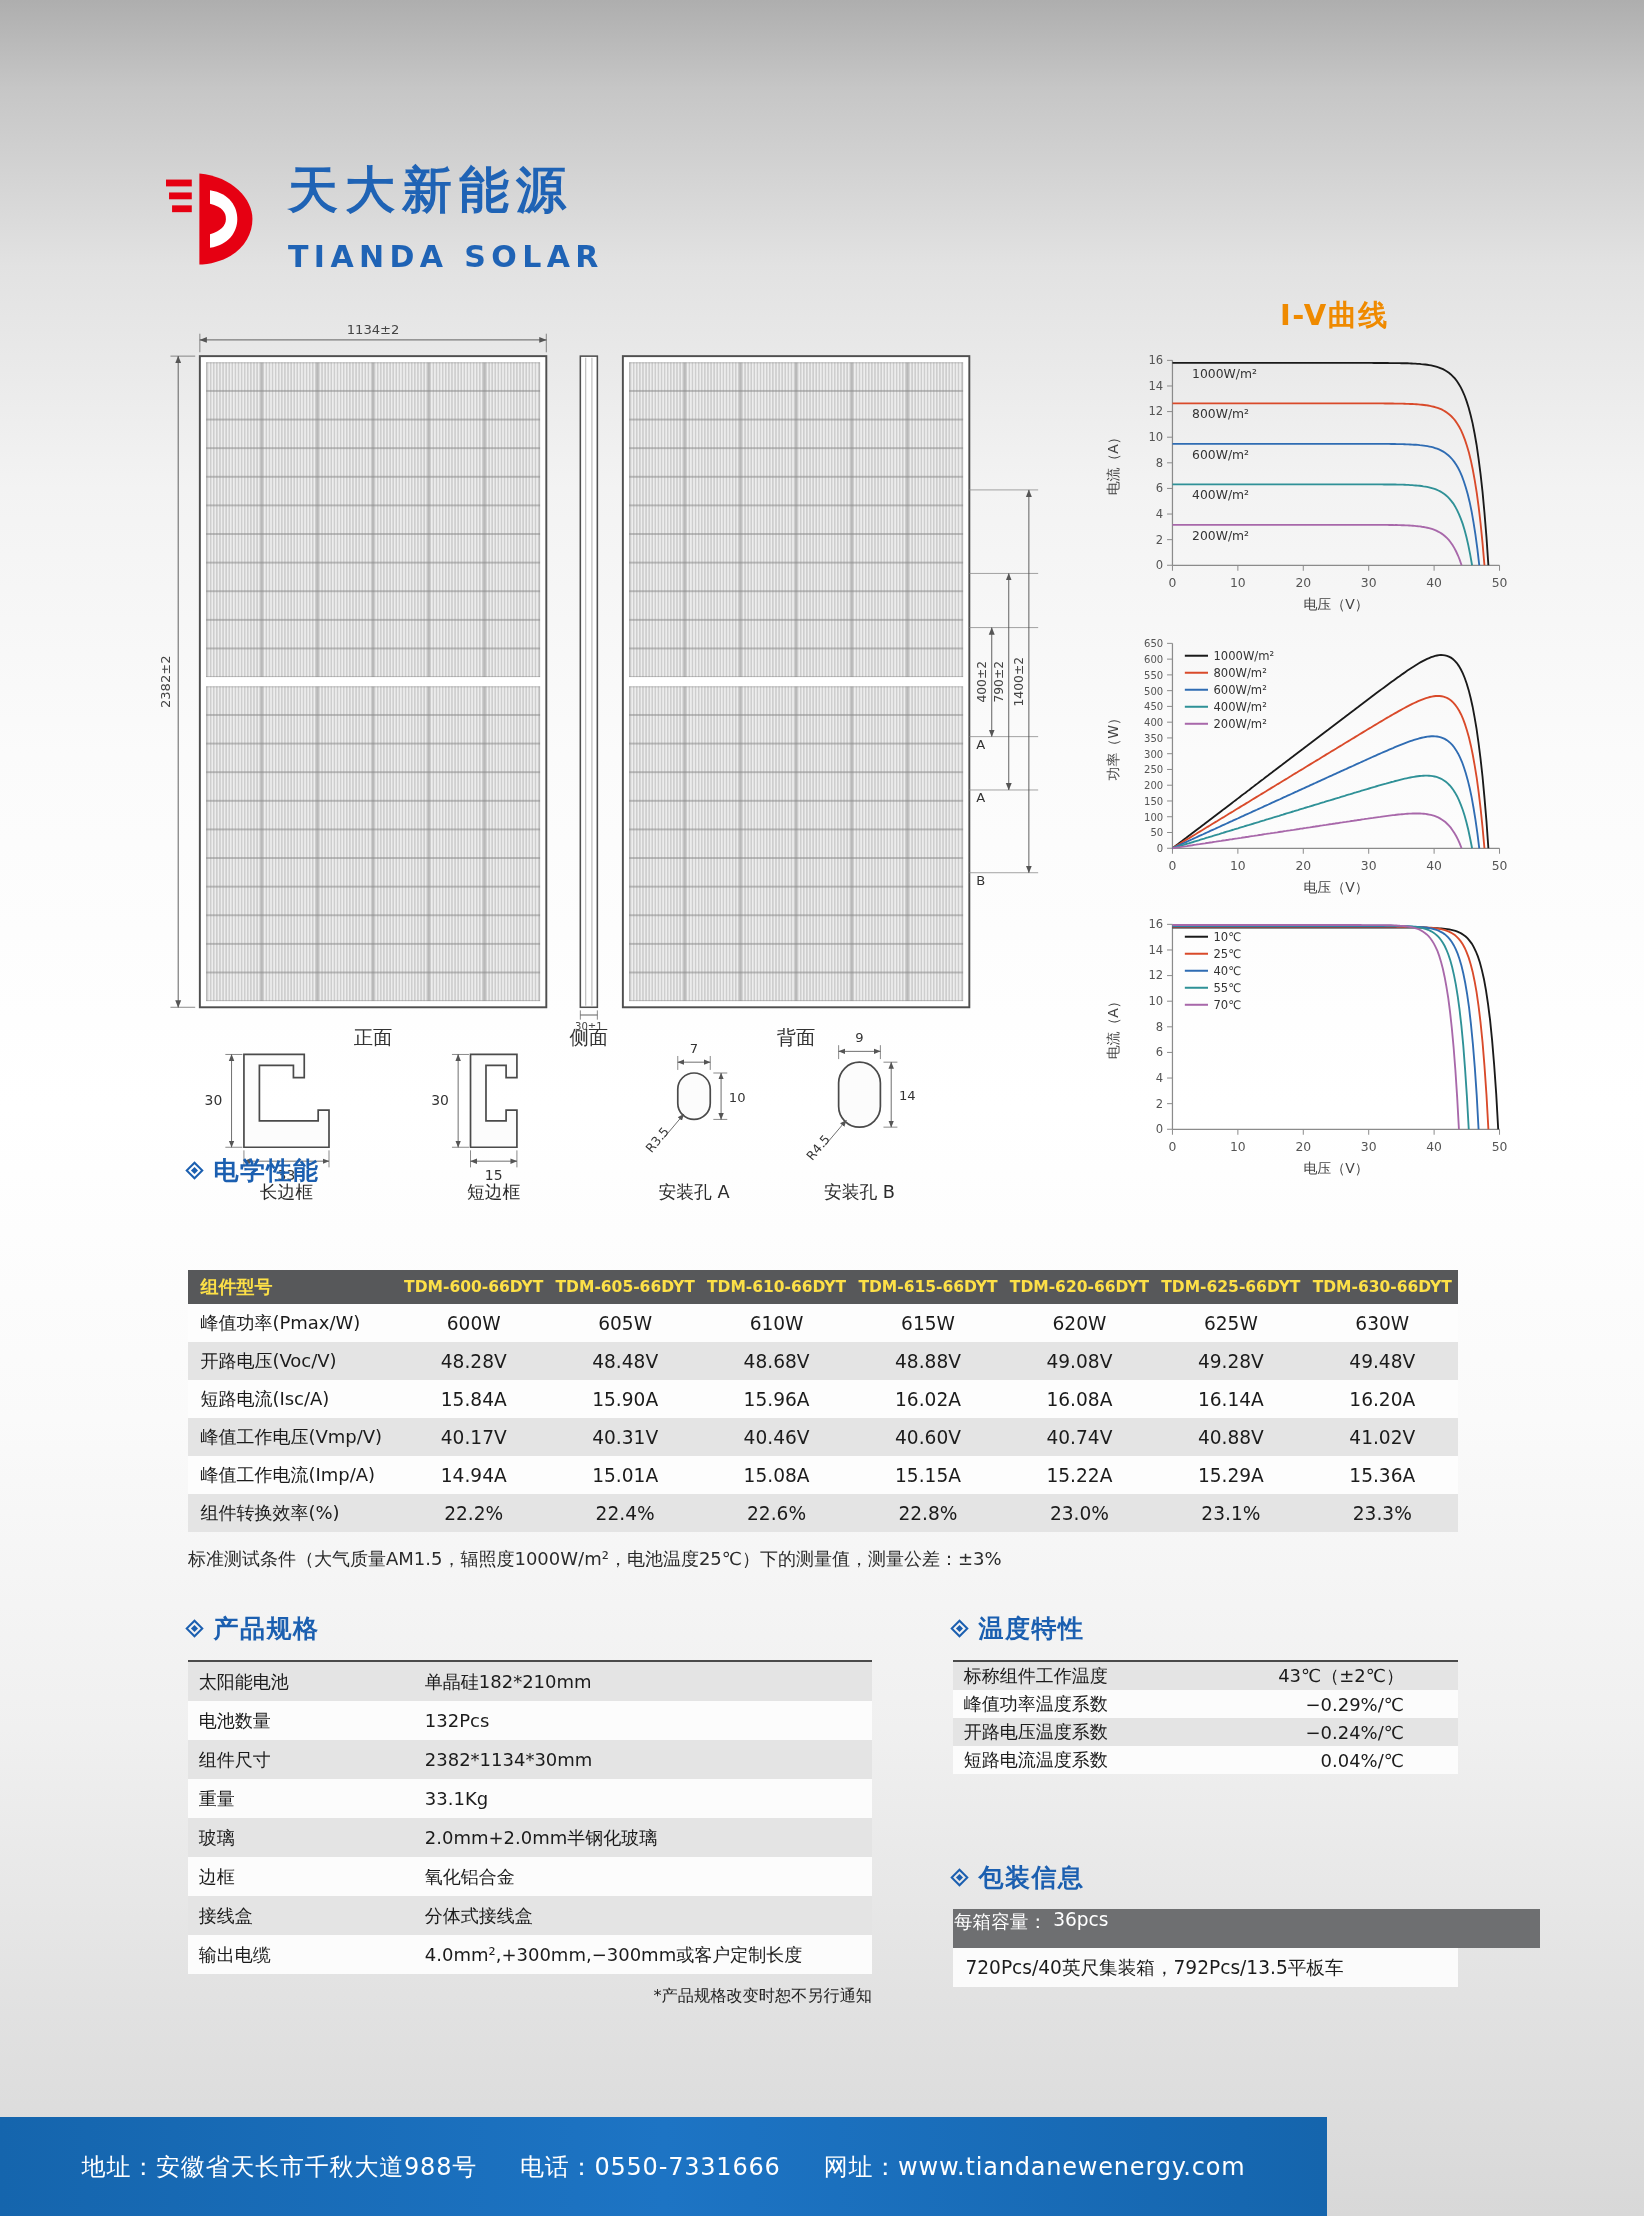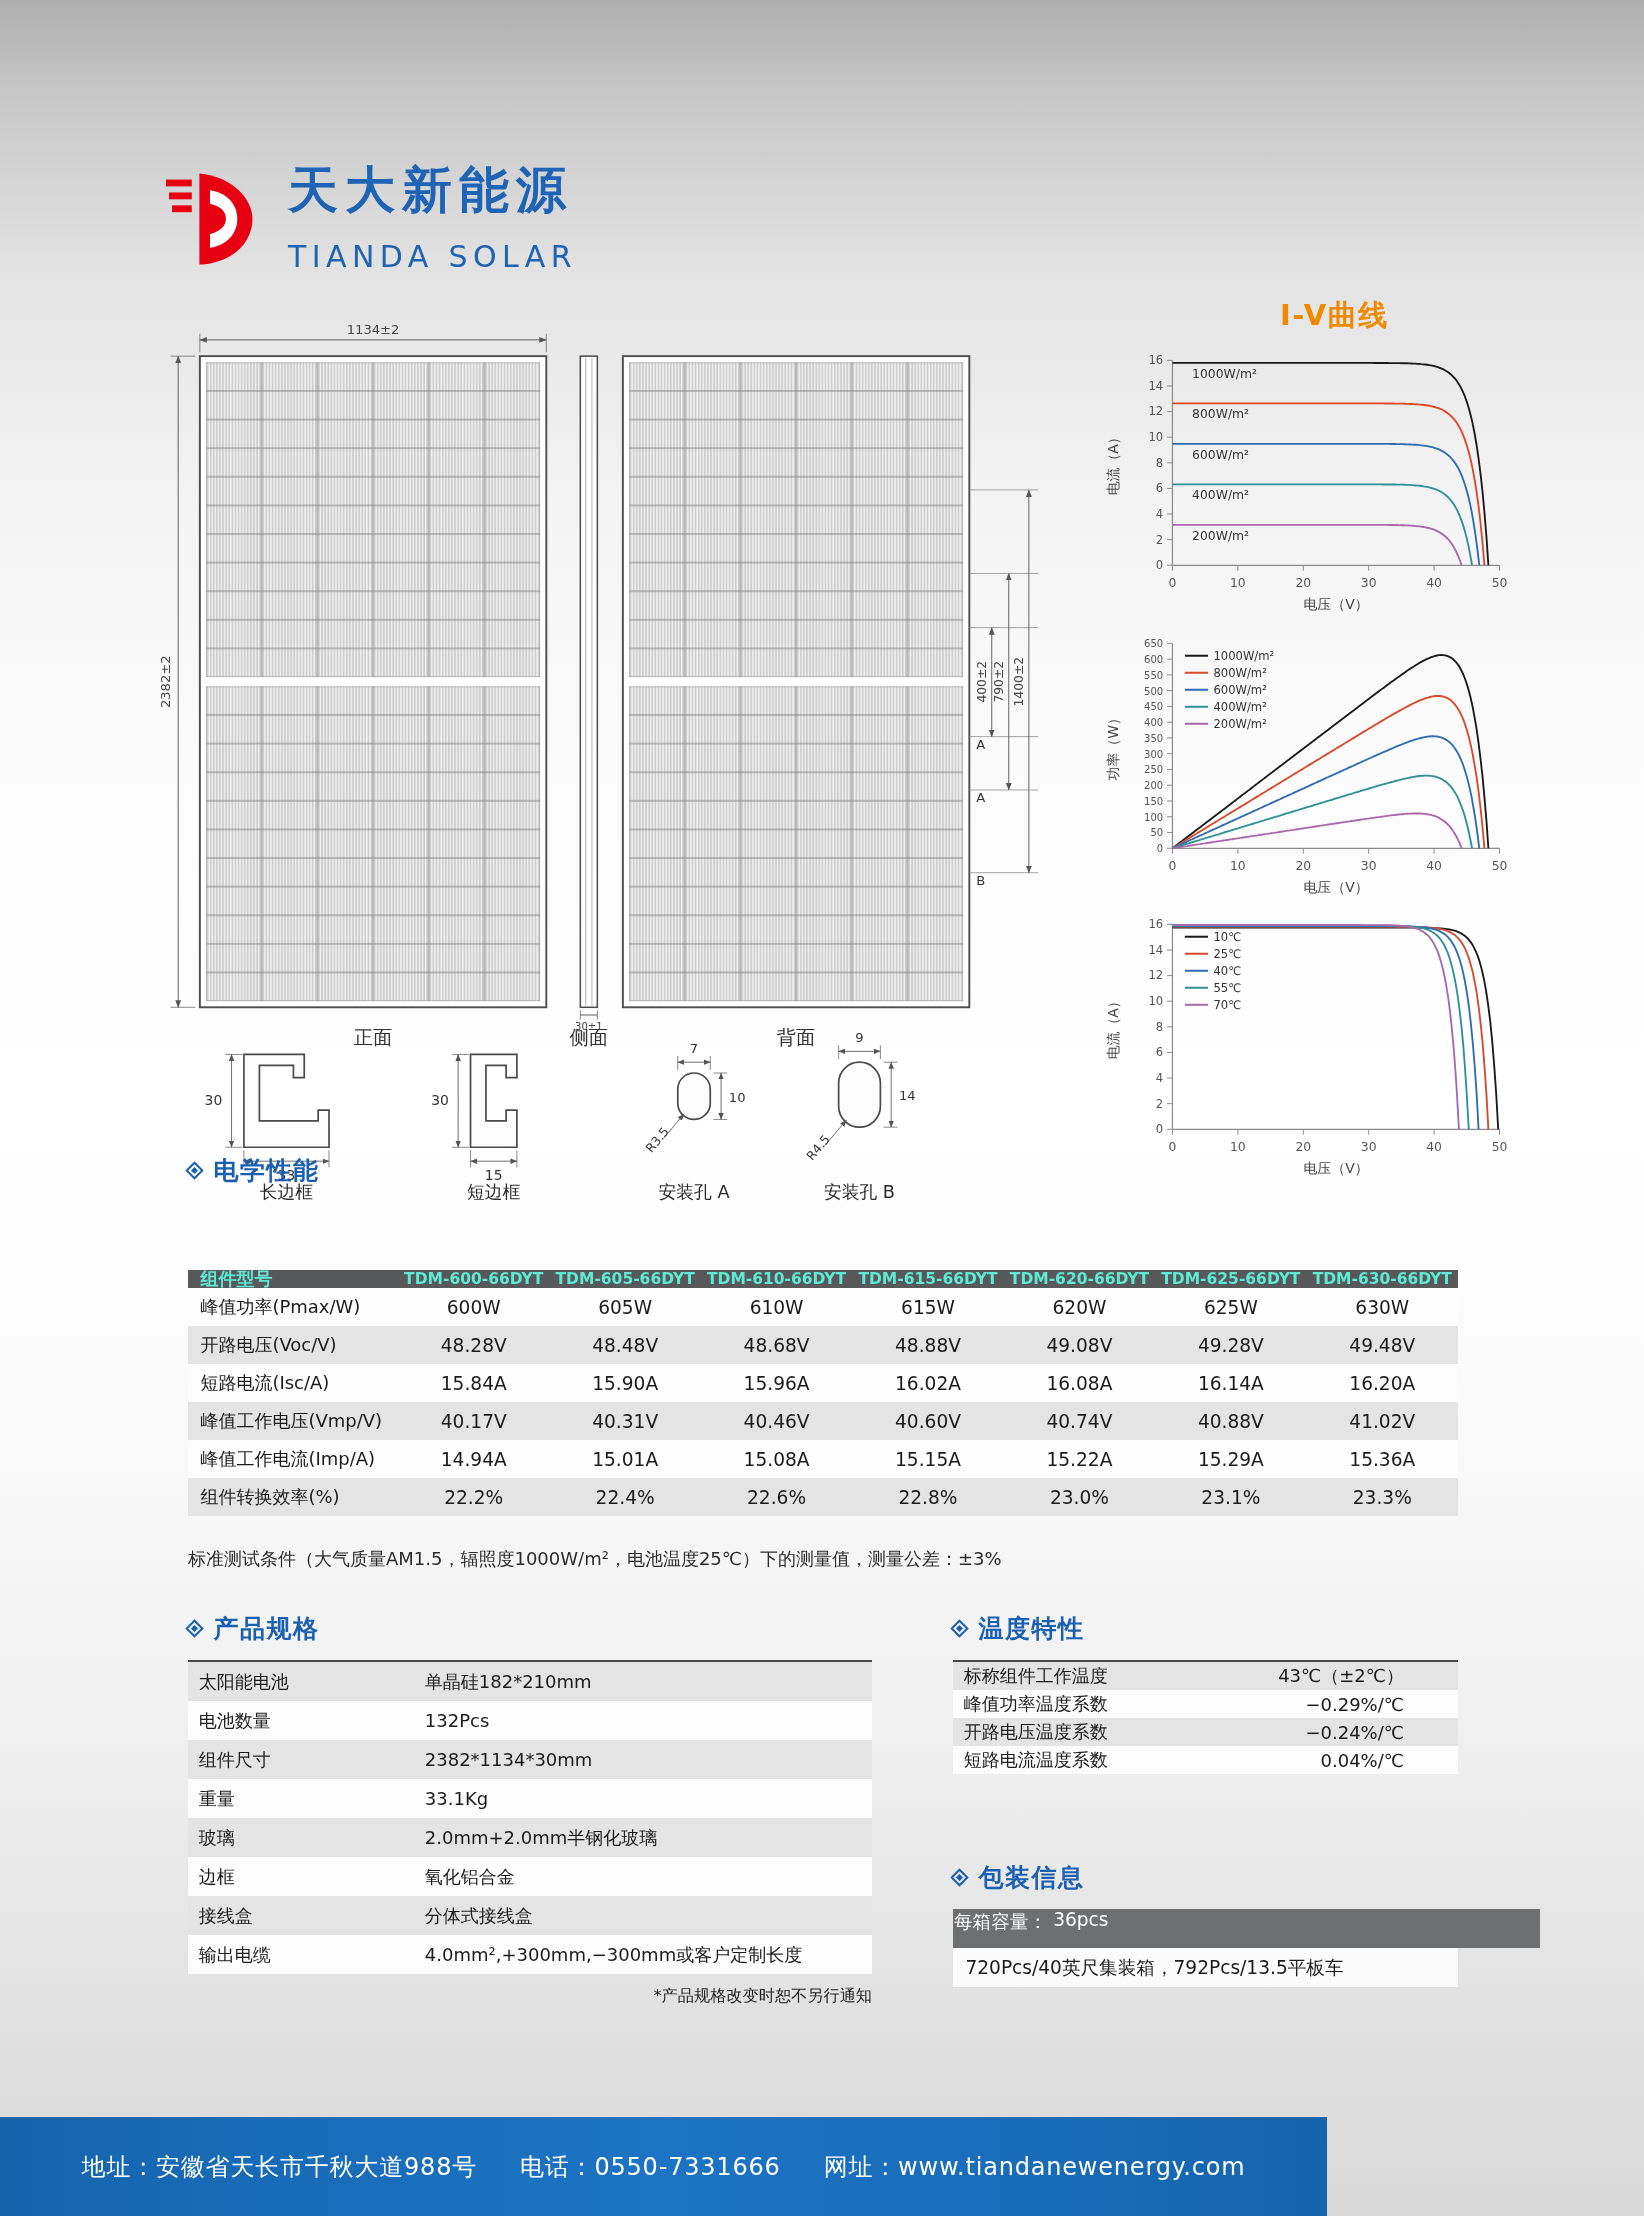--- a/index.html
+++ b/index.html
@@ -3,21 +3,21 @@
 <meta charset="utf-8">
 <style>
   *{box-sizing:border-box;margin:0;padding:0}
   body{margin:0;background:#888;font-family:"DejaVu Sans","Liberation Sans",sans-serif}
   .page{position:relative;width:1645px;height:2216px;overflow:hidden;
     background:linear-gradient(180deg,#aeaeae 0%,#c6c6c6 4%,#e2e2e2 12%,#f3f3f3 22%,#fbfbfb 34%,#ffffff 50%,#fafafa 64%,#f0f0f0 78%,#e2e2e2 90%,#d8d8d8 100%);}
 
   
   .logo{position:absolute;left:166px;top:164px;display:flex;align-items:center;gap:31px}
   .logo-text .cn{font-size:50px;font-weight:bold;color:#1f63b5;letter-spacing:7px;line-height:1.05}
-  .logo-text .en{font-size:30px;font-weight:normal;color:#1f63b5;letter-spacing:5.4px;margin-top:22px}
+  .logo-text .en{font-size:30px;font-weight:bold;color:#1f63b5;letter-spacing:5.4px;margin-top:22px}
 
   
   .drawings{position:absolute;left:155px;top:321px}
   .charts-title{position:absolute;left:1280px;top:296px;font-size:29px;font-weight:bold;color:#ef8a00;letter-spacing:1.5px}
   .chart{position:absolute;left:1099px;width:433px;height:275px}
   #chart1{top:340px}#chart2{top:623px}#chart3{top:904px}
 
   
   .section-header{position:absolute;display:flex;align-items:center;gap:12.4px}
   .section-header .txt{font-size:25px;font-weight:bold;color:#1b5fb0;letter-spacing:1.5px}
@@ -25,21 +25,21 @@
   .diamond-inner{width:5.4px;height:5.4px;background:#1b5fb0}
   #sec-electrical{left:188px;top:1154px}
   #sec-specs{left:188px;top:1612px}
   #sec-temp{left:953px;top:1612px}
   #sec-pack{left:953px;top:1861px}
 
   
   .et{position:absolute;left:188px;top:1270px;width:1270px;display:grid;grid-template-columns:210px repeat(7,1fr)}
   .et-cell{height:38px;display:flex;align-items:center;justify-content:center;font-size:18.6px;color:#1b1b1b;background:#fdfdfd}
   .et-cell.alt{background:#e4e4e4}
-  .et-head{height:18px;background:#57585a;color:#5eead4;font-weight:bold;font-size:15.5px}
+  .et-head{height:34px;background:#57585a;color:#fde047;font-weight:bold;font-size:15.5px}
   .et-head-label{justify-content:flex-start;padding-left:12.4px;font-size:18px}
   .et-rowlabel{justify-content:flex-start;padding-left:12.4px;font-size:18px}
   .note{position:absolute;left:188px;top:1547px;font-size:18px;color:#2b2b2b}
 
   
   .sp{position:absolute;left:188px;top:1660px;width:684px;display:grid;grid-template-columns:226px 1fr;border-top:2.3px solid #4a4a4a}
   .sp-cell{height:39px;display:flex;align-items:center;font-size:18px;color:#1b1b1b;background:#fcfcfc;padding-left:10.8px}
   .sp-cell.alt{background:#e4e4e4}
   .disclaimer{position:absolute;left:188px;top:1985px;width:684px;text-align:right;font-size:16.2px;color:#222}
 

